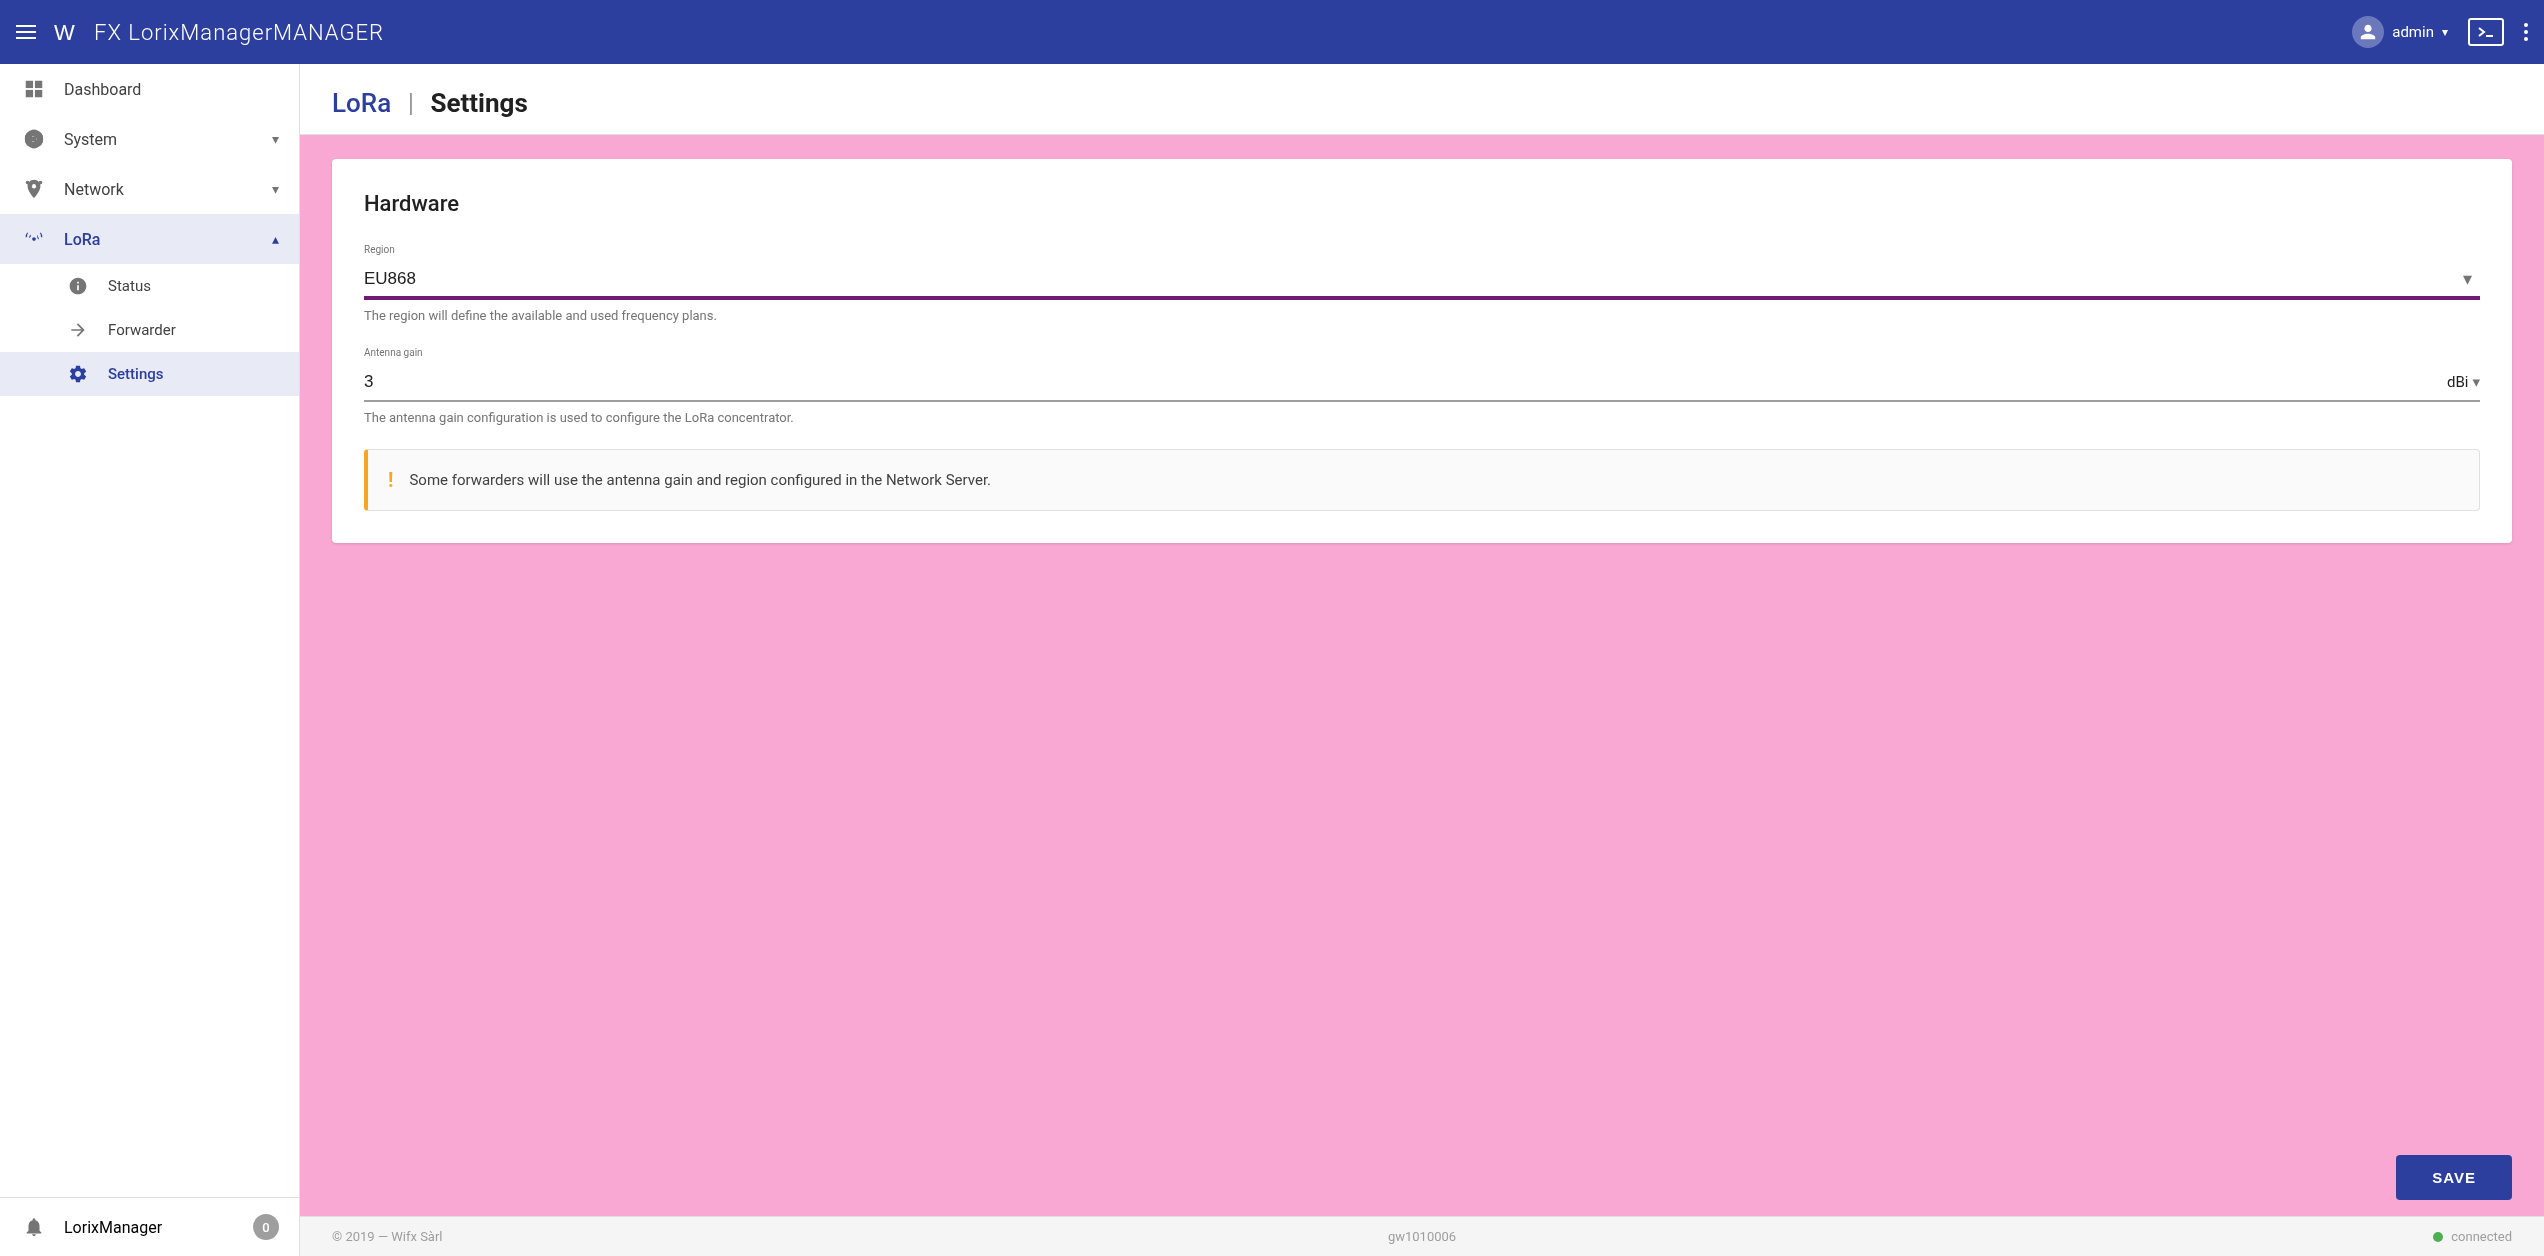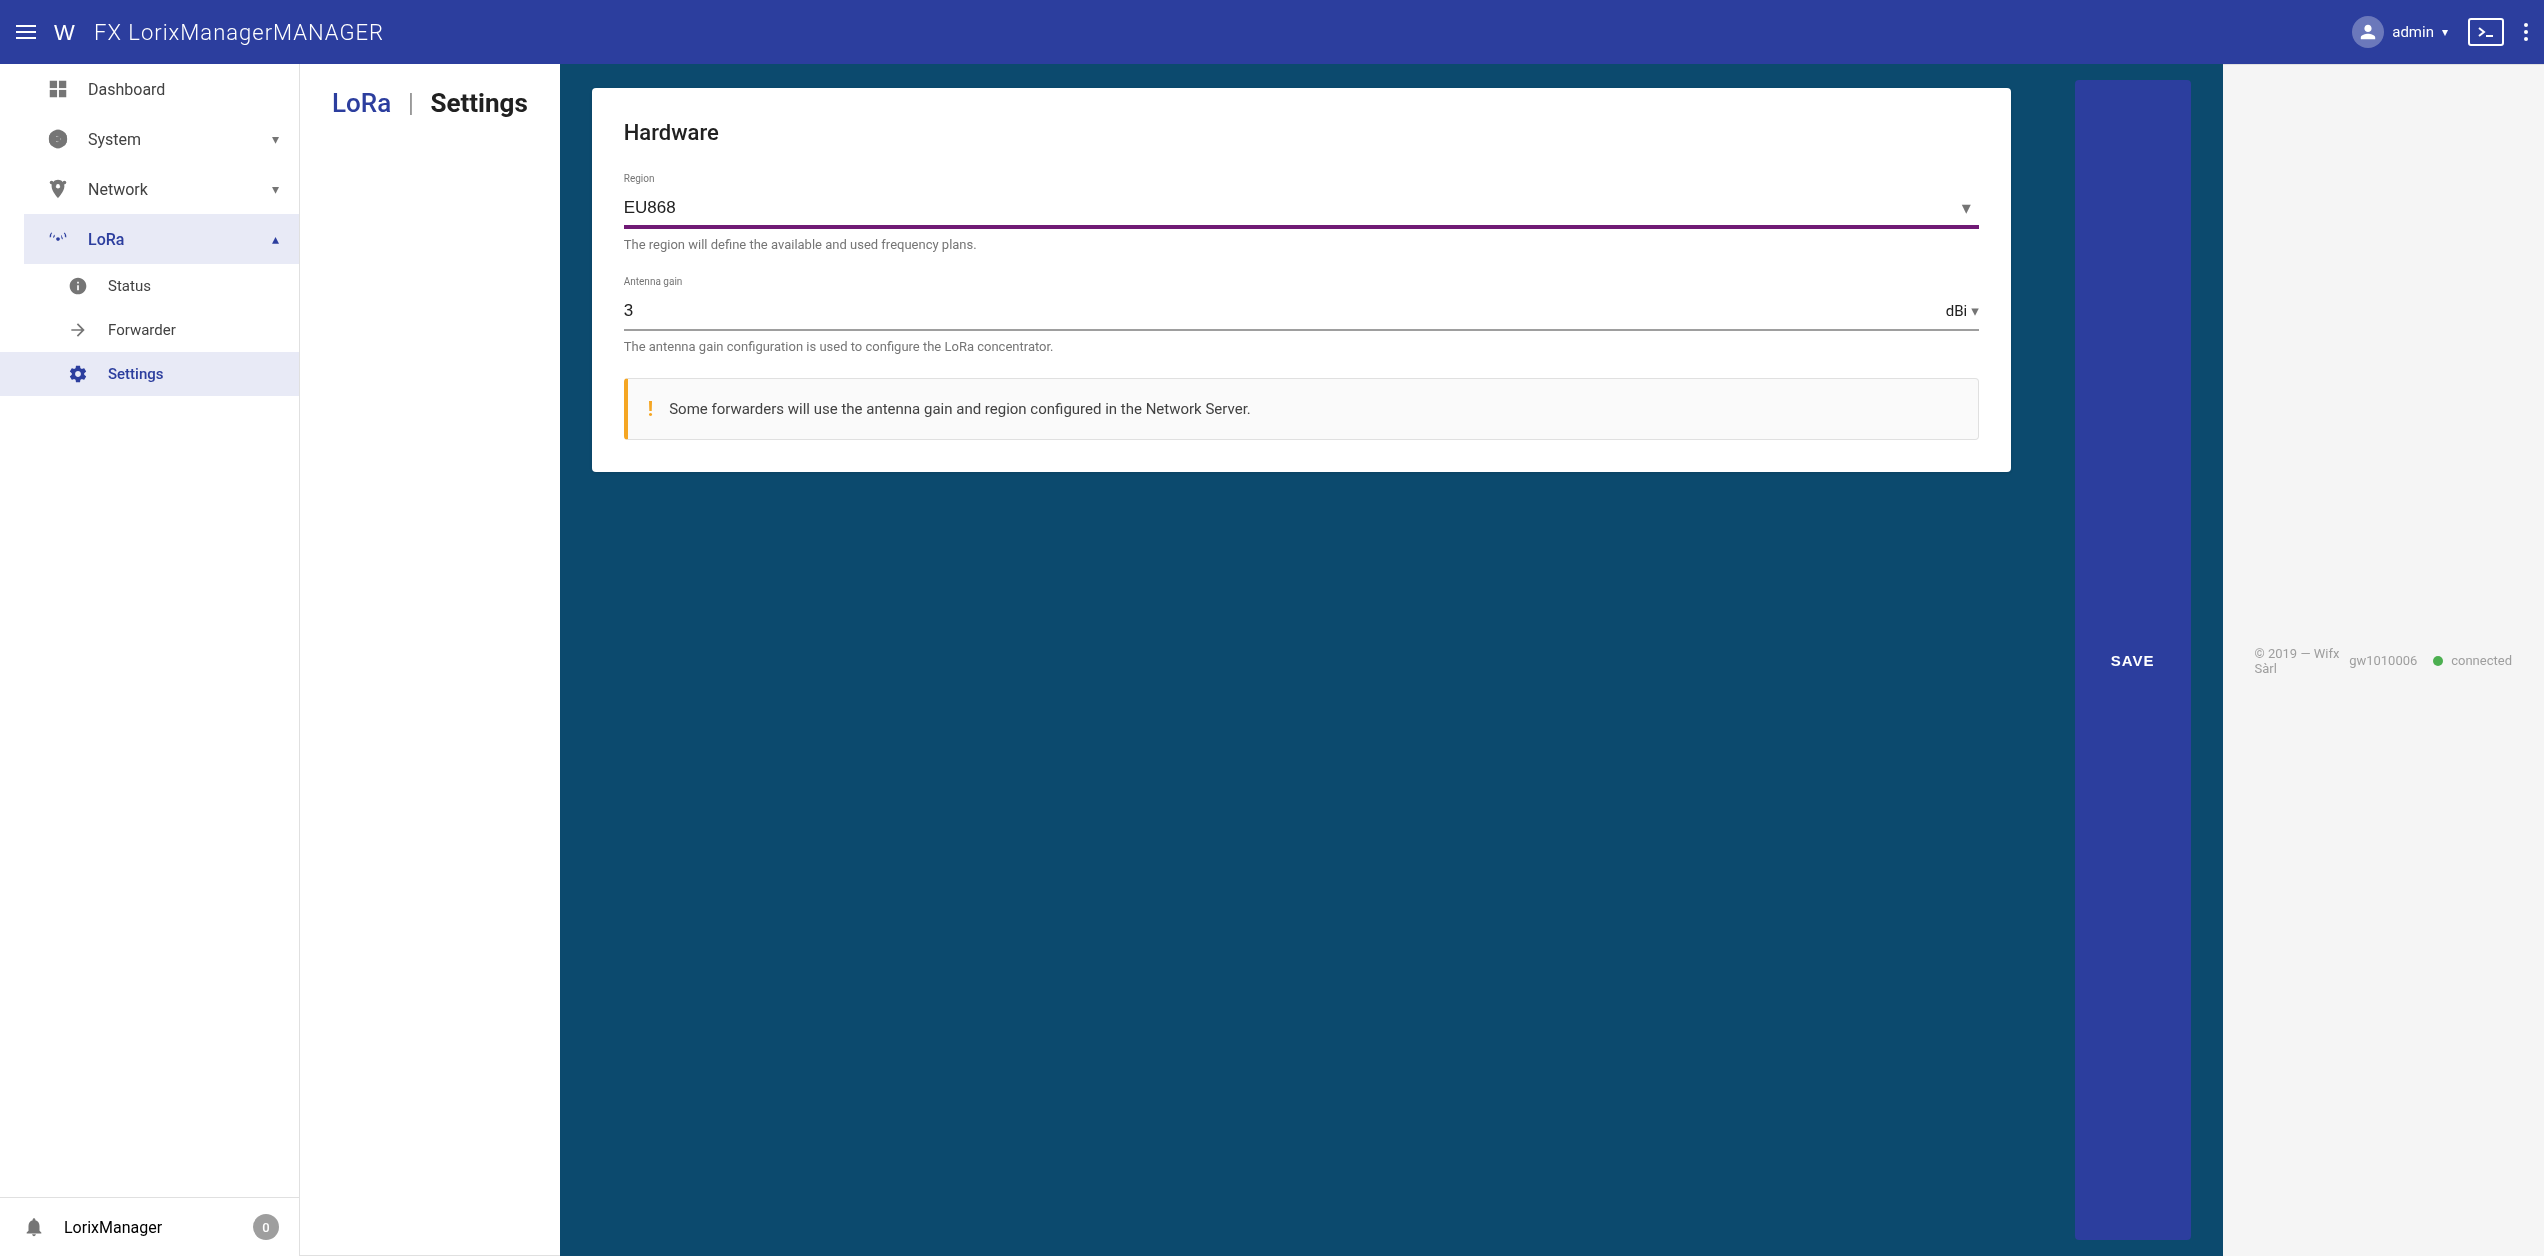--- a/index.html
+++ b/index.html
@@ -46,21 +46,20 @@
     }
     .sidebar-item {
       display: flex;
       align-items: center;
       padding: 14px 20px;
       cursor: pointer;
       gap: 16px;
       color: #424242;
       font-size: 16px;
       transition: background 0.15s;
-      margin-left: 24px;
     }
     .sidebar-item.active { background: #e8eaf6; color: #2c3e9e; }
     .sidebar-item.active .sidebar-item-label { color: #2c3e9e; font-weight: 500; }
     .sidebar-icon { width: 28px; display: flex; align-items: center; justify-content: center; flex-shrink: 0; }
     .sidebar-item-label { flex: 1; }
     .sidebar-chevron { color: #757575; font-size: 14px; }
     .sidebar-sub-item {
       display: flex;
       align-items: center;
       padding: 12px 20px 12px 64px;
@@ -88,23 +87,23 @@
       align-items: center;
       justify-content: center;
       font-size: 13px;
       font-weight: 500;
     }
 
     
     .content-area {
       flex: 1;
       display: flex;
-      flex-direction: row;
+      flex-direction: column;
       overflow-y: auto;
-      background: #0c4a6e;
+      background: #f9a8d4;
     }
     .page-header {
       padding: 24px 32px 16px;
       background: white;
       border-bottom: 1px solid #e0e0e0;
     }
     .page-title { font-size: 26px; font-weight: 400; color: #333; }
     .page-title .lora-part { color: #2c3e9e; font-weight: 500; }
     .page-title .separator { color: #999; margin: 0 10px; }
     .page-title .settings-part { font-weight: 700; color: #212121; }

